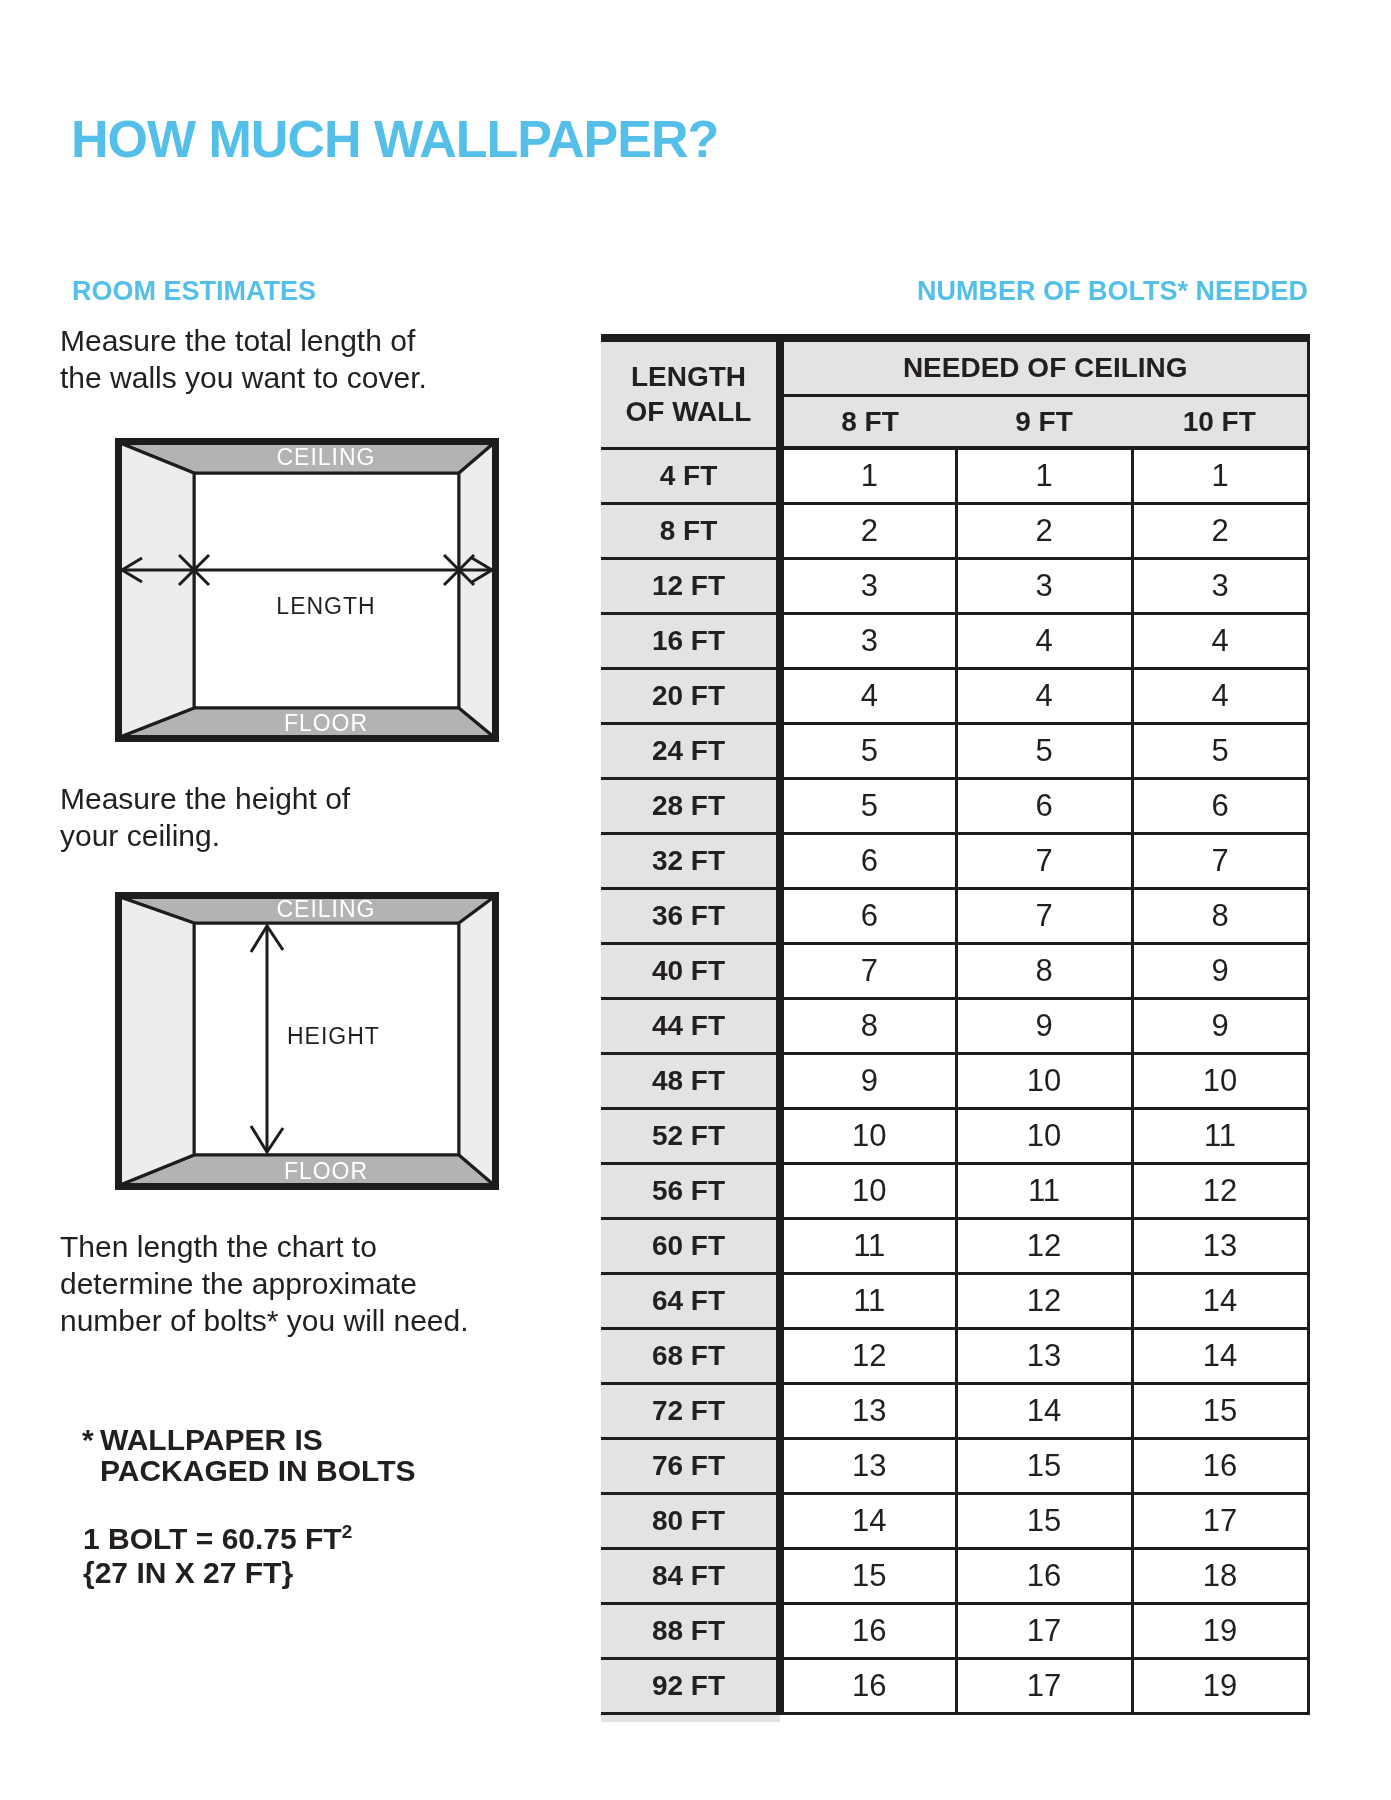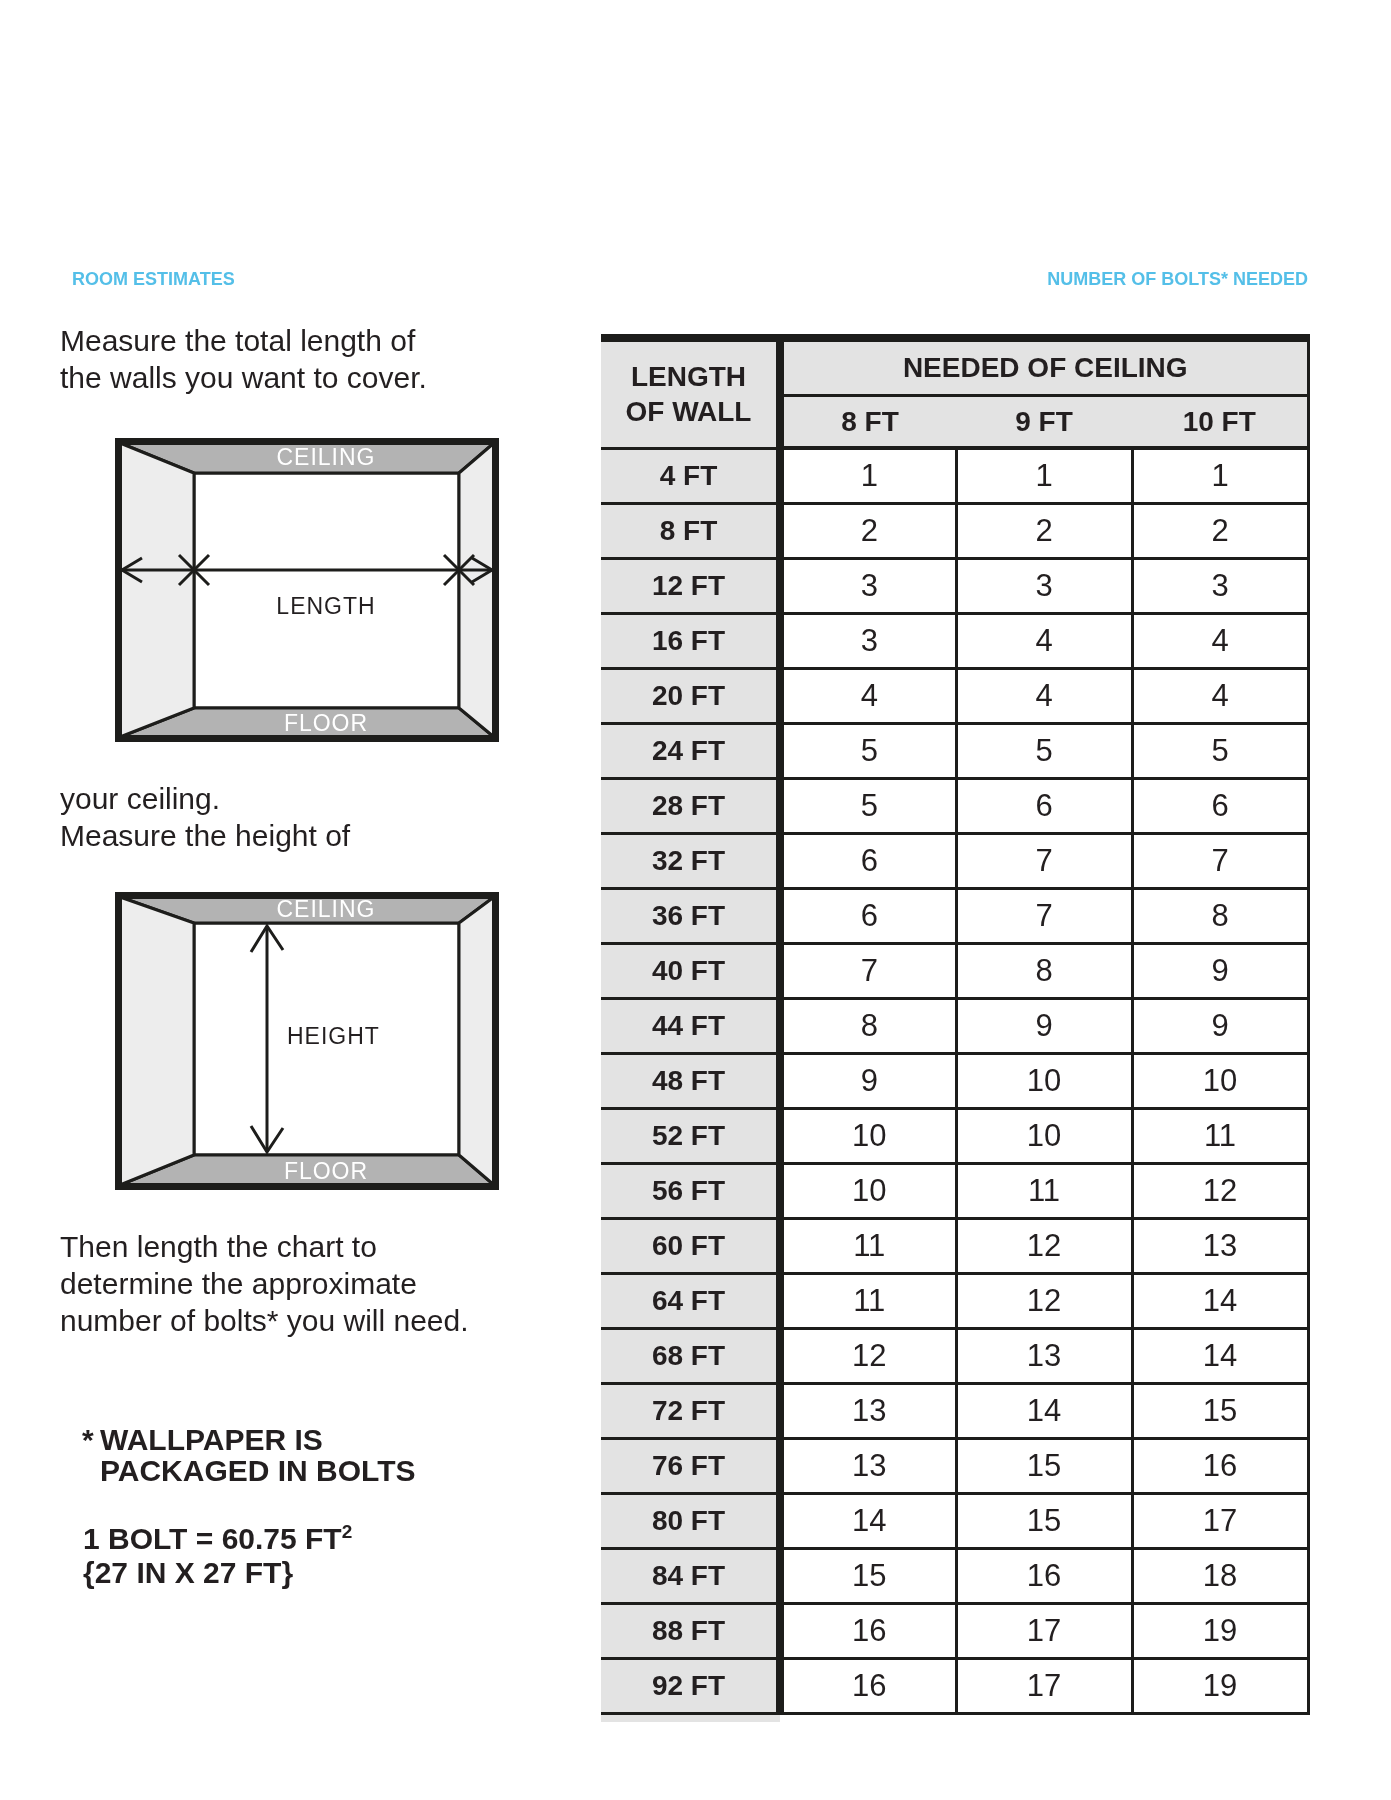--- a/index.html
+++ b/index.html
@@ -4,21 +4,21 @@
 <style>
   :root{
     --accent-blue:#54bfe8; --text:#231f20; --line:#1d1d1b;
     --table-gray:#e3e3e3; --ceiling-floor-gray:#b3b3b3; --side-wall-gray:#ededed;
   }
   html,body{margin:0;padding:0;background:#fff;}
   .page{position:relative;width:1391px;height:1800px;background:#fff;overflow:hidden;
         font-family:"Liberation Sans", sans-serif;color:var(--text);}
   .title{position:absolute;left:71px;top:74px;font-size:52px;font-weight:bold;
          color:var(--accent-blue);letter-spacing:-1px;white-space:nowrap;}
-  .section-heading{position:absolute;font-size:18px;font-weight:bold;color:var(--accent-blue);
+  .section-heading{position:absolute;font-size:27px;font-weight:bold;color:var(--accent-blue);
          letter-spacing:0;white-space:nowrap;}
   .h-left{left:72px;top:254px;}
   .h-right{left:601px;top:254px;width:707px;text-align:right;}
   .para{position:absolute;left:60px;font-size:30px;line-height:37px;color:var(--text);}
   .p1{top:322px;} .p2{top:780px;} .p3{top:1228px;}
   .footnote{position:absolute;left:82px;top:1424px;font-size:30px;font-weight:bold;line-height:31px;display:flex;}
   .footnote .star{width:18px;}
   .boltline{position:absolute;left:83px;font-size:30px;font-weight:bold;white-space:nowrap;}
   .b1{top:1522px;} .b2{top:1556px;}
   .boltline sup{font-size:19px;vertical-align:super;line-height:0;}
@@ -48,20 +48,21 @@
          font-size:31px;font-weight:normal;height:52px;}
   td.val.first{border-left:none;}
   td.val:last-child{border-right:3px solid var(--line);}
   .sliver{width:179px;height:7px;background:var(--table-gray);}
 </style>
 </head>
 <body>
 
 <div class="page">
 
+  <h1 class="title">HOW MUCH WALLPAPER?</h1>
 
   <h2 class="section-heading h-left">ROOM ESTIMATES</h2>
 
   <div class="para p1">
     <div>Measure the total length of</div>
     <div>the walls you want to cover.</div>
   </div>
 
   <div class="diagram d1">
     <svg width="384" height="304" viewBox="0 0 384 304">
@@ -80,22 +81,22 @@
         <line x1="329" y1="117" x2="359" y2="147"></line>
         <line x1="329" y1="147" x2="359" y2="117"></line>
       </g>
       <text class="svg-bandlabel" x="211" y="27">CEILING</text>
       <text class="svg-bandlabel" x="211" y="293">FLOOR</text>
       <text class="svg-dimlabel" x="211" y="176" text-anchor="middle">LENGTH</text>
     </svg>
   </div>
 
   <div class="para p2">
+    <div>Measure the height of</div>
     <div>your ceiling.</div>
-    <div>Measure the height of</div>
   </div>
 
   <div class="diagram d2">
     <svg width="384" height="298" viewBox="0 0 384 298">
       <rect class="svg-back" x="79" y="31" width="265" height="232"></rect>
       <polygon class="svg-band" points="5,5 379,5 344,31 79,31"></polygon>
       <polygon class="svg-band" points="5,293 379,293 344,263 79,263"></polygon>
       <polygon class="svg-wall" points="5,5 79,31 79,263 5,293"></polygon>
       <polygon class="svg-wall" points="379,5 344,31 344,263 379,293"></polygon>
       <rect class="svg-border" x="3.5" y="3.5" width="377" height="291"></rect>

